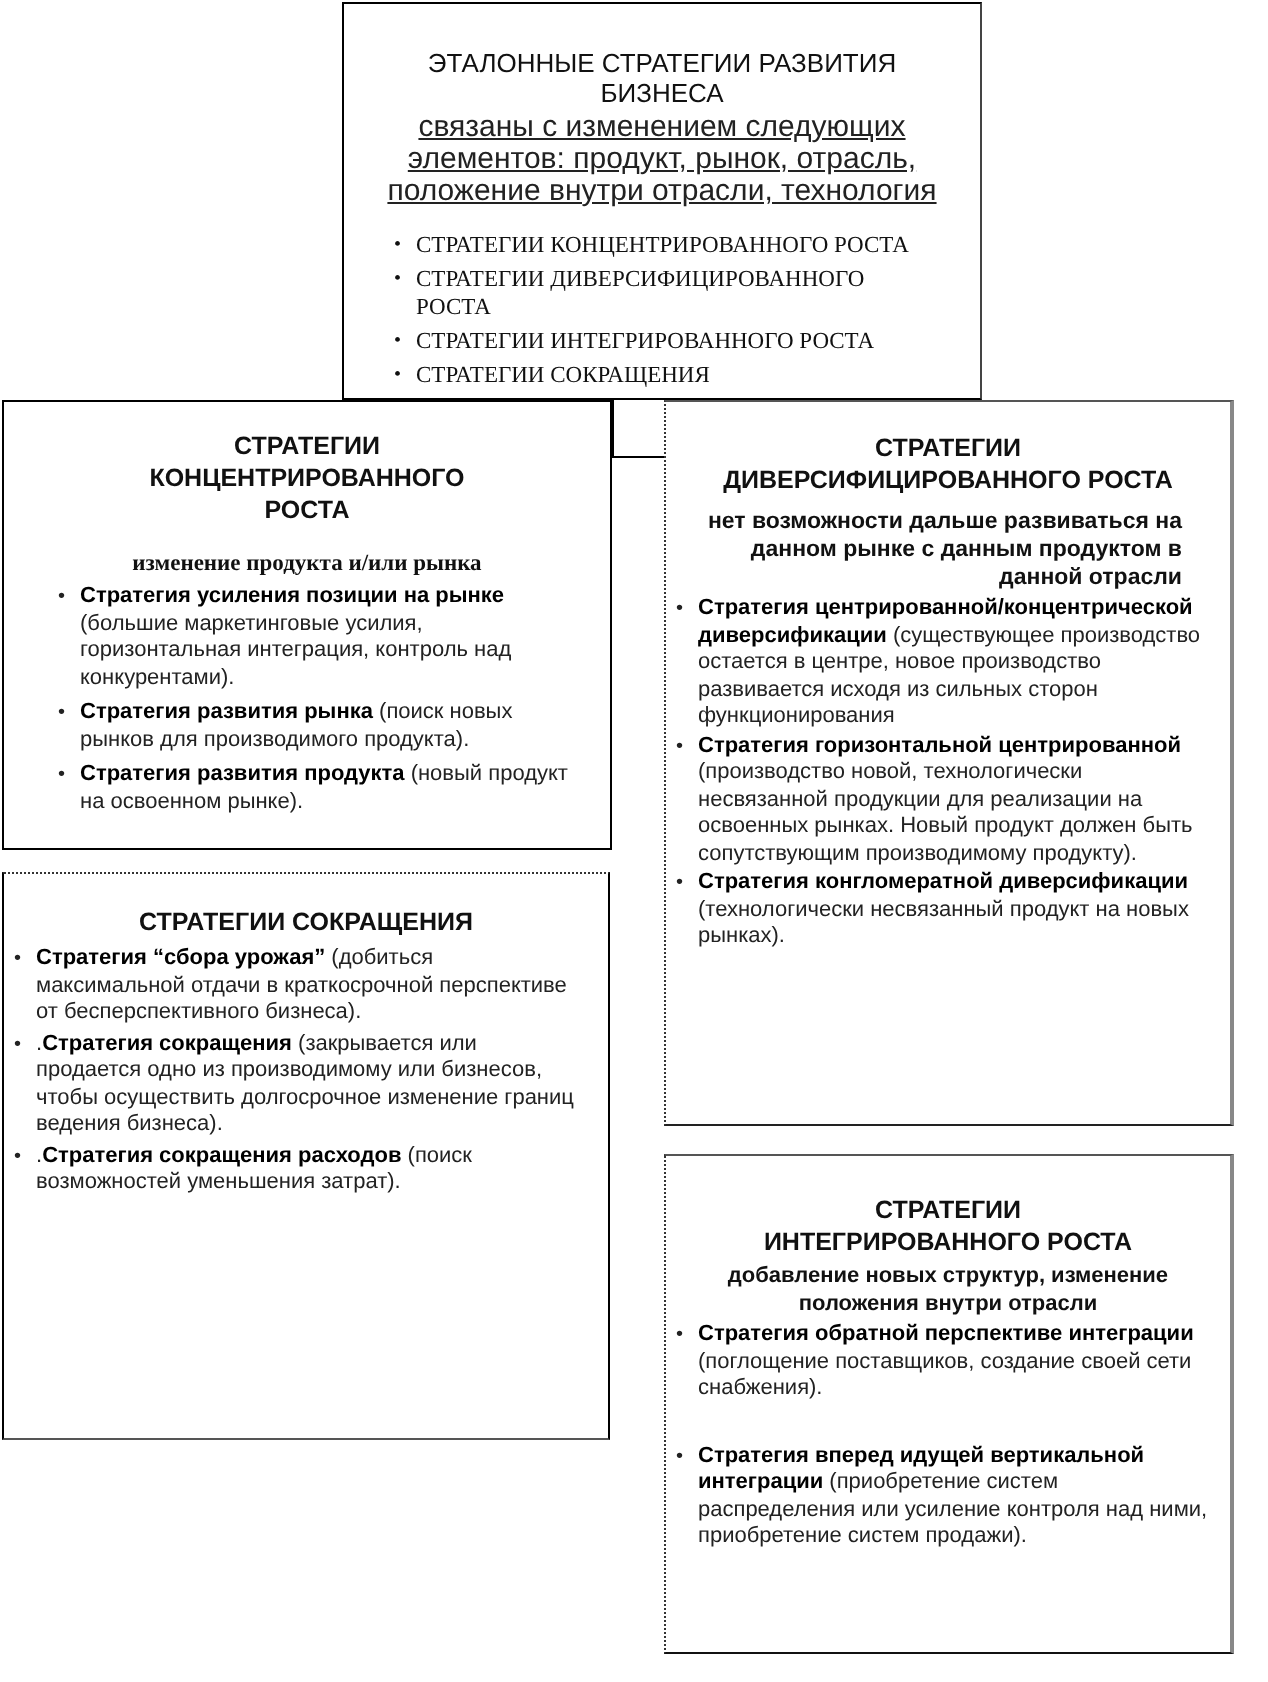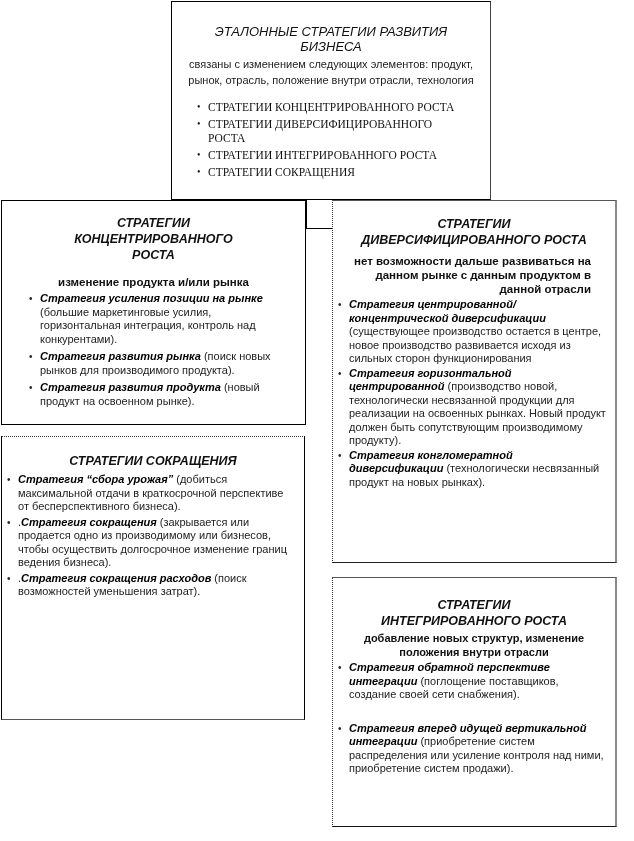--- a/index.html
+++ b/index.html
@@ -1,48 +1,48 @@
 <!DOCTYPE html>
 <html><head>
 <meta charset="utf-8">
 <style>
   html, body { margin:0; padding:0; background:#ffffff; }
   body { width:634px; height:841px; position:relative; overflow:hidden;
          font-family:"Liberation Sans", sans-serif; color:#111; }
   .box { position:absolute; background:#fff; box-sizing:border-box; }
   .line { position:absolute; background:#000; }
-  .title { text-align:center; font-weight:bold; font-size:12.5px; line-height:15px;font-style:italic; }
+  .title { text-align:center; font-weight:bold; font-size:12.5px; line-height:15px; }
   .sub { text-align:center; font-weight:bold; font-size:11.5px; line-height:14px; }
   .subn { text-align:center; font-size:11px; line-height:15px; color:#222; }
   ul { margin:0; padding:0; list-style:none; }
   li { position:relative; font-size:11px; line-height:13.5px; color:#222; }
   li .dot { position:absolute; left:-11px; top:0; font-size:10px; }
-  li .em { font-style:italic; font-weight:bold; color:#000; }
+  li .em { font-weight:bold; color:#000; }
   .serif li { font-family:"Liberation Serif", serif; font-size:11.5px; line-height:14px; color:#111; }
 </style>
 </head>
 <body>
 
 <div class="line" style="left:306px;top:198px;width:1px;height:30px;"></div>
 <div class="line" style="left:306px;top:228px;width:26px;height:1px;"></div>
 
 <div class="box" style="left:171px;top:1px;width:320px;height:199px;border:1.5px solid #000;border-right-color:#444;">
   <div class="title" style="margin:22px 40px 0 40px;font-weight:normal;font-size:13px;">ЭТАЛОННЫЕ СТРАТЕГИИ РАЗВИТИЯ БИЗНЕСА</div>
-  <div class="subn" style="margin:2px 6px 0 6px;font-size:11px;line-height:16px;">связаны с изменением следующих элементов: продукт, рынок, отрасль, положение внутри отрасли, технология</div>
+  <div class="subn" style="margin:2px 6px 0 6px;font-size:15px;line-height:16px;text-decoration:underline;">связаны с изменением следующих элементов: продукт, рынок, отрасль, положение внутри отрасли, технология</div>
   <ul class="serif" style="margin:12px 20px 0 36px;">
     <li style="margin-bottom:3px;"><span class="dot">•</span><span>СТРАТЕГИИ КОНЦЕНТРИРОВАННОГО РОСТА</span></li>
     <li style="margin-bottom:3px;"><span class="dot">•</span><span>СТРАТЕГИИ ДИВЕРСИФИЦИРОВАННОГО РОСТА</span></li>
     <li style="margin-bottom:3px;"><span class="dot">•</span><span>СТРАТЕГИИ ИНТЕГРИРОВАННОГО РОСТА</span></li>
     <li><span class="dot">•</span><span>СТРАТЕГИИ СОКРАЩЕНИЯ</span></li>
   </ul>
 </div>
 
 <div class="box" style="left:1px;top:200px;width:305px;height:225px;border:1.5px solid #000;">
   <div class="title" style="margin:14px 50px 0 50px;line-height:16px;">СТРАТЕГИИ КОНЦЕНТРИРОВАННОГО РОСТА</div>
-  <div class="sub" style="margin:12px 10px 3px 10px;">изменение продукта и/или рынка</div>
+  <div class="sub" style="margin:12px 10px 3px 10px;font-family:Liberation Serif, serif;">изменение продукта и/или рынка</div>
   <ul style="margin:0 14px 0 38px;">
     <li style="margin-bottom:4px;"><span class="dot">•</span><span class="em">Стратегия усиления позиции на рынке</span><span> (большие маркетинговые усилия, горизонтальная интеграция, контроль над конкурентами).</span></li>
     <li style="margin-bottom:4px;"><span class="dot">•</span><span class="em">Стратегия развития рынка</span><span> (поиск новых рынков для производимого продукта).</span></li>
     <li><span class="dot">•</span><span class="em">Стратегия развития продукта</span><span> (новый продукт на освоенном рынке).</span></li>
   </ul>
 </div>
 
 <div class="box" style="left:332px;top:200px;width:285px;height:363px;border:1.5px solid #555;border-left:1.5px dotted #333;border-bottom-color:#222;border-right:2px solid #888;">
   <div class="title" style="margin:15px 26px 0 26px;line-height:16px;">СТРАТЕГИИ ДИВЕРСИФИЦИРОВАННОГО РОСТА</div>
   <div class="sub" style="margin:6px 24px 2px 10px;text-align:right;">нет возможности дальше развиваться на данном рынке с данным продуктом в данной отрасли</div>

